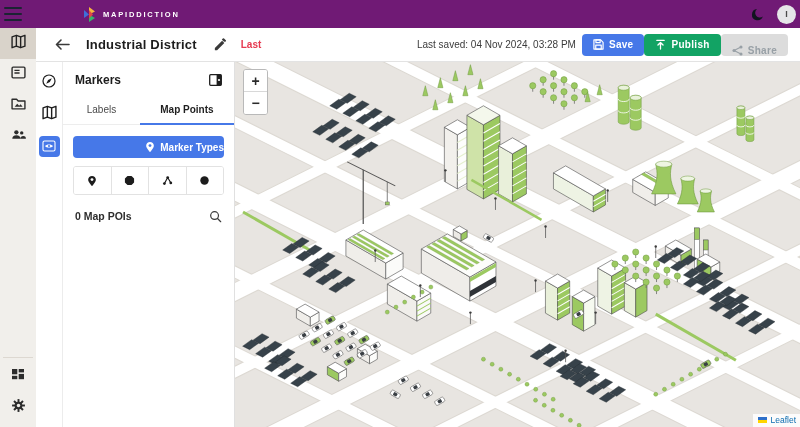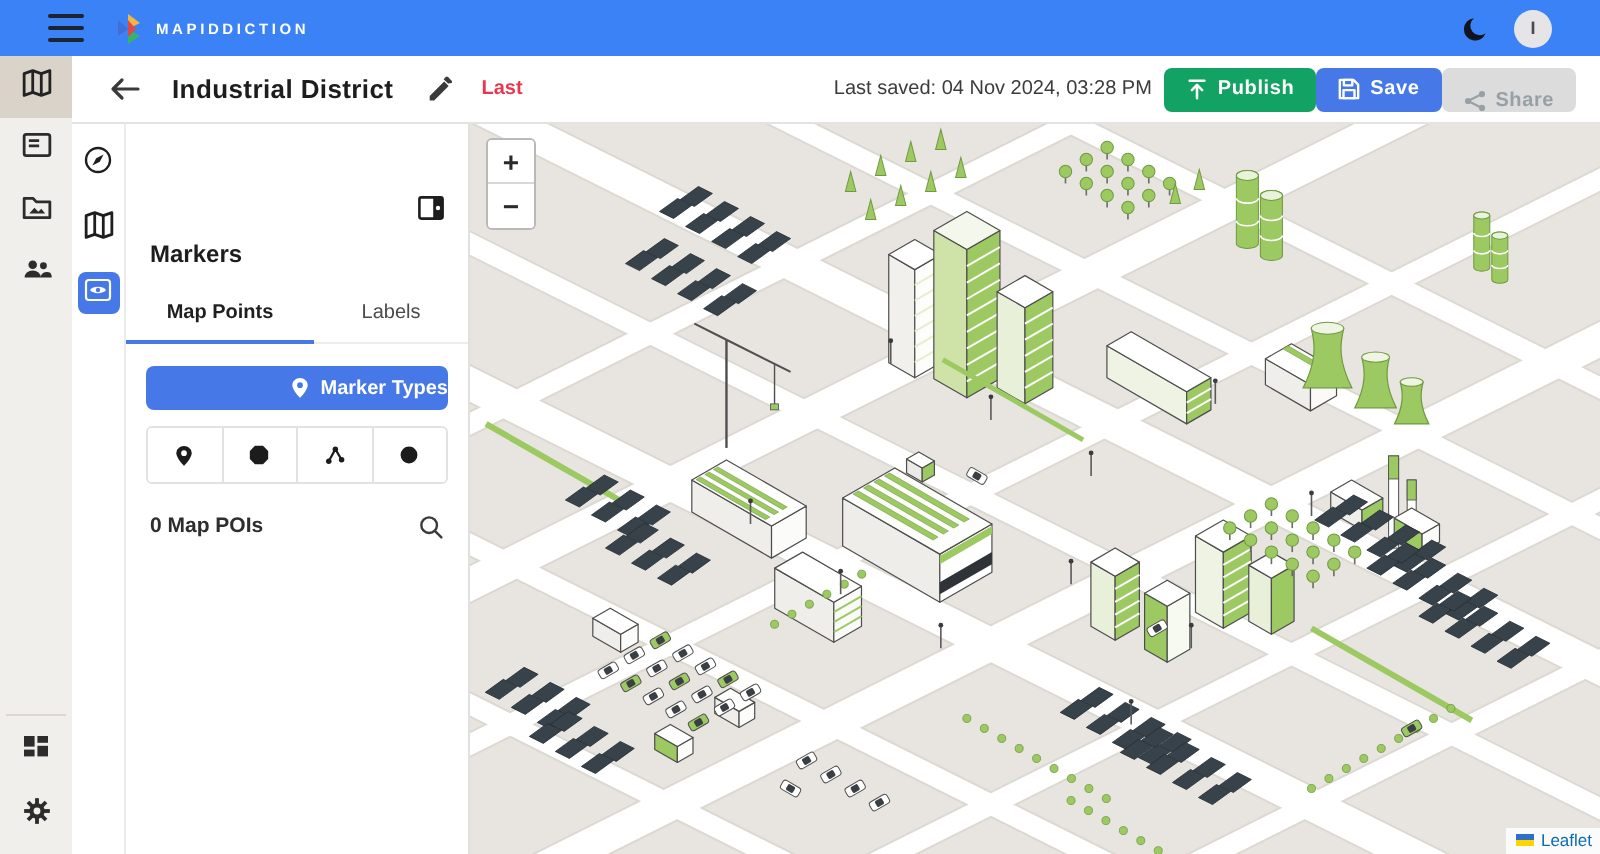--- a/index.html
+++ b/index.html
@@ -1,20 +1,20 @@
 <!DOCTYPE html>
 <html><head>
 <meta charset="utf-8">
 <style>
   * { margin:0; padding:0; box-sizing:border-box; }
   html,body { width:800px; height:427px; overflow:hidden; }
   body { font-family:"Liberation Sans", sans-serif; background:#fff; color:#222; }
 
   
-  .topbar { height:28px; background:#3b82f6; display:flex; align-items:center; padding:0 24px; }
+  .topbar { height:28px; background:#701a75; display:flex; align-items:center; padding:0 4px;gap:45px; }
   .hamburger { width:18px; height:14px; display:flex; flex-direction:column; justify-content:space-between; cursor:pointer; margin-right:16px; }
   .hamburger span { display:block; height:2.4px; background:#1c2333; border-radius:1px; }
   .brand-wrap { display:flex; align-items:center; gap:7px; }
   .brand { color:#fff; font-size:7.5px; font-weight:700; letter-spacing:1.8px; text-transform:uppercase; }
   .topbar-right { margin-left:auto; display:flex; align-items:center; gap:12px; }
   .avatar { width:19px; height:19px; border-radius:50%; background:#e5e5e8; color:#4a4a4a; font-size:9px; font-weight:700; display:flex; align-items:center; justify-content:center; cursor:pointer; }
 
   
   .shell { display:flex; height:399px;border-radius:26px; }
   .sidebar { width:36px; background:#f1efeb; display:flex; flex-direction:column; align-items:center; flex:none; }
@@ -40,21 +40,21 @@
 
   
   .content { flex:1; display:flex; min-height:0; }
 
   .rail { width:27px; background:#fff; border-right:1px solid #ececec; display:flex; flex-direction:column; align-items:center; padding-top:10px; gap:11px; flex:none; }
   .rail-item { width:21px; height:21px; display:flex; align-items:center; justify-content:center; color:#222; cursor:pointer; border-radius:4px; }
   .rail-item.active { background:#4678e8; color:#fff; }
 
   .panel { width:172px; background:#fff; border-right:1px solid #e0e0e0; display:flex; flex-direction:column; flex:none; }
   .panel-header { display:flex; align-items:center; justify-content:space-between; padding:11px 12px 9px 12px; }
-  .panel-title { font-size:12px; font-weight:700; color:#1d1d1d;margin-top:47px; }
+  .panel-title { font-size:12px; font-weight:700; color:#1d1d1d; }
   .panel-toggle { cursor:pointer; display:flex; }
   .tabs { display:flex; border-bottom:1px solid #ededed; }
   .tab { text-align:center; font-size:10px; padding:8px 0 9px; color:#4a4a4a; position:relative; cursor:pointer; }
   .tab-1 { width:55%; }
   .tab-2 { width:45%; }
   .tab.active { color:#1f1f1f; font-weight:600; }
   .tab.active::after { content:""; position:absolute; left:0; right:0; bottom:-1px; height:2px; background:#4678e8; }
   .marker-types-btn { margin:11px 10px 0; background:#4678e8; color:#fff; border:none; border-radius:4px; height:22px; display:flex; align-items:center; justify-content:flex-end; gap:5px; font-size:10px; font-weight:700; font-family:inherit; cursor:pointer; }
   .marker-row { display:flex; margin:8px 10px 0; border:1px solid #e2e2e2; border-radius:3px; overflow:hidden; background:#fff; }
   .marker-cell { flex:1; height:27px; display:flex; align-items:center; justify-content:center; border-right:1px solid #e2e2e2; cursor:pointer; color:#1c1c1c; background:#fff; }
@@ -180,38 +180,38 @@
       </div>
       <span class="doc-title">Industrial District</span>
       <div class="edit-btn">
         <svg width="13" height="13" viewBox="0 0 14 14" fill="#3a3a3a">
           <path d="M2,11.6 V14 H4.4 L12.2,6.2 L9.8,3.8 Z M13.8,4.6 a.9,.9 0 0 0 0,-1.3 L11.9,1.4 a.9,.9 0 0 0 -1.3,0 L9.5,2.5 L11.9,4.9 Z" transform="translate(0,-0.8)"></path>
         </svg>
       </div>
       <span class="draft-badge">Last</span>
       <div class="header-right">
         <span class="last-saved">Last saved: 04 Nov 2024, 03:28 PM</span>
-        <button class="btn btn-publish">
-          <span style="display:flex">
-            <svg width="11" height="11" viewBox="0 0 12 12" fill="none" stroke="#fff" stroke-width="1.4" stroke-linecap="round" stroke-linejoin="round">
-              <path d="M2,1.5 H10"></path>
-                <path d="M6,11 V4 M3.2,6.6 L6,3.8 L8.8,6.6"></path>
-            </svg>
-          </span>
-          <span>Publish</span>
-        </button>
         <button class="btn btn-save">
           <span style="display:flex">
             <svg width="11" height="11" viewBox="0 0 12 12" fill="none" stroke="#fff" stroke-width="1.3" stroke-linejoin="round">
               <path d="M1,1 H8.4 L11,3.6 V11 H1 Z"></path>
                 <rect x="3.2" y="1" width="4.6" height="3"></rect>
                 <rect x="3" y="6.6" width="6" height="4.4"></rect>
             </svg>
           </span>
           <span>Save</span>
+        </button>
+        <button class="btn btn-publish">
+          <span style="display:flex">
+            <svg width="11" height="11" viewBox="0 0 12 12" fill="none" stroke="#fff" stroke-width="1.4" stroke-linecap="round" stroke-linejoin="round">
+              <path d="M2,1.5 H10"></path>
+                <path d="M6,11 V4 M3.2,6.6 L6,3.8 L8.8,6.6"></path>
+            </svg>
+          </span>
+          <span>Publish</span>
         </button>
         <button class="btn btn-share">
           <span style="display:flex">
             <svg width="11" height="11" viewBox="0 0 12 12" fill="#98a0a6">
               <circle cx="9.8" cy="2.2" r="1.7"></circle>
                 <circle cx="2.2" cy="6" r="1.7"></circle>
                 <circle cx="9.8" cy="9.8" r="1.7"></circle>
               <path d="M2.2,6 L9.8,2.2 M2.2,6 L9.8,9.8" stroke="#98a0a6" stroke-width="1.2"></path>
             </svg>
           </span>
@@ -256,22 +256,22 @@
           <span class="panel-title">Markers</span>
           <span class="panel-toggle">
             <svg width="13" height="12" viewBox="0 0 13 12">
               <rect x="0.7" y="0.7" width="11.6" height="10.6" rx="1" fill="none" stroke="#1e1e1e" stroke-width="1.3"></rect>
               <rect x="7.6" y="0.7" width="4.7" height="10.6" fill="#1e1e1e"></rect>
               <circle cx="10" cy="6" r="1.1" fill="#fff"></circle>
             </svg>
           </span>
         </div>
         <div class="tabs">
+          <div class="tab tab-2">Labels</div>
           <div class="tab tab-1 active">Map Points</div>
-          <div class="tab tab-2">Labels</div>
         </div>
         <button class="marker-types-btn">
           <span style="display:flex">
             <svg width="10" height="12" viewBox="0 0 12 14">
               <path d="M6,1 C8.6,1 10.6,3 10.6,5.4 C10.6,8.3 6,13 6,13 C6,13 1.4,8.3 1.4,5.4 C1.4,3 3.4,1 6,1 Z" fill="#fff"></path>
               <circle cx="6" cy="5.3" r="1.7" fill="#4678e8"></circle>
             </svg>
           </span>
           <span>Marker Types</span>
         </button>

